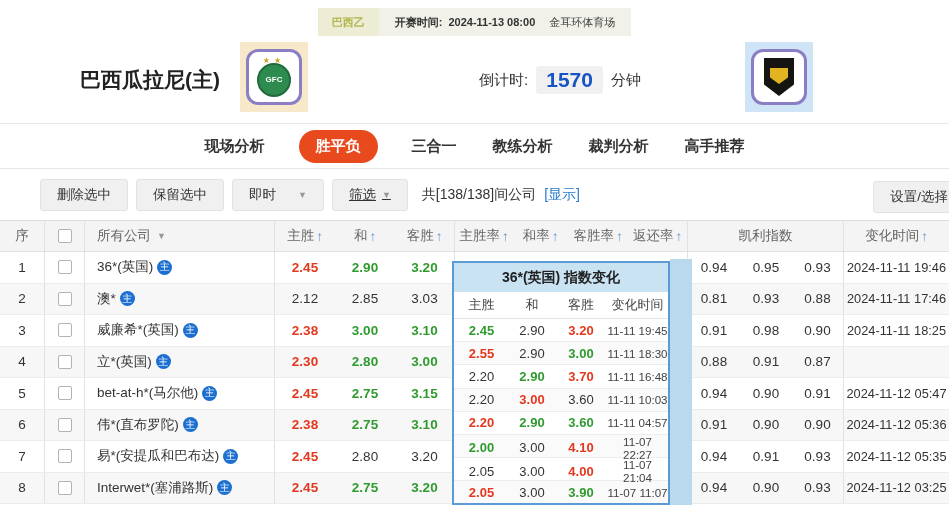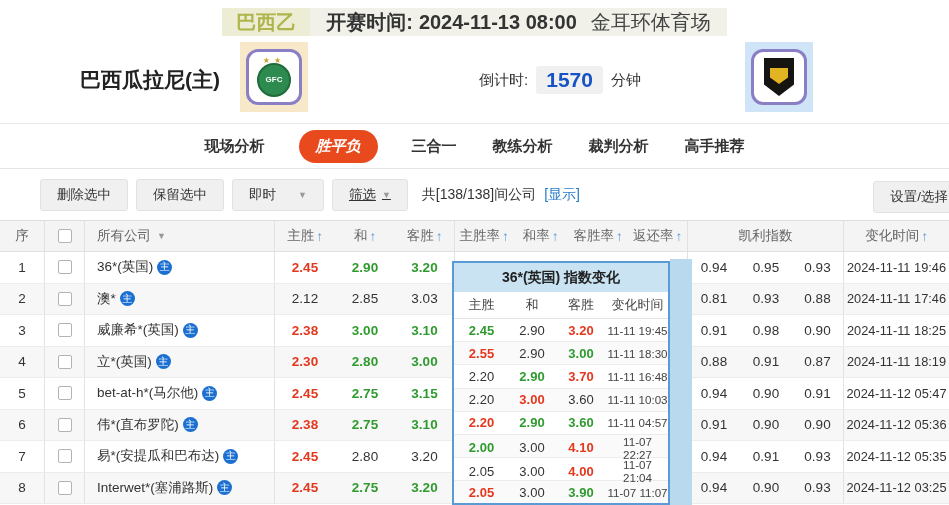--- a/index.html
+++ b/index.html
@@ -1,21 +1,21 @@
 <!DOCTYPE html>
 <html><head>
 <meta charset="utf-8">
 <style>
   * { margin:0; padding:0; box-sizing:border-box; }
   body { font-family:"Liberation Sans","DejaVu Sans",sans-serif; background:#fff; }
   #app { position:relative; width:949px; height:505px; overflow:hidden; background:#fff; }
 
   
   .topbar { height:36px; padding-top:8px; display:flex; justify-content:center; }
-  .topbar-inner { display:flex; align-items:stretch; height:28px; font-size:20px; }
+  .topbar-inner { display:flex; align-items:stretch; height:28px; font-size:11px; }
   .league-badge { background:#ecedd4; color:#b0b54b; font-weight:bold; padding:0 14px; display:flex; align-items:center; }
   .kick-info { background:#f1f1ea; color:#333; padding:0 16px; display:flex; align-items:center; gap:6px; }
   .kick-info .b { font-weight:bold; }
   .venue { font-weight:normal; color:#444; margin-left:8px; }
 
   
   .match-header { position:relative; height:88px; border-bottom:1px solid #e8e8e8; }
   .team-name { position:absolute; top:30px; font-size:21px; font-weight:bold; color:#222; }
   .home-name { left:60px; width:180px; text-align:center; }
   .away-name { left:832px; }
@@ -27,21 +27,21 @@
   .crest-green::after { content:"GFC"; position:absolute; left:0; right:0; top:10px; text-align:center; color:#fff; font-size:8px; font-weight:bold; }
   .stars { position:absolute; top:4px; left:0; right:0; text-align:center; font-size:8px; color:#c9a227; letter-spacing:4px; }
   .shield { width:30px; height:38px; background:#161410; clip-path:polygon(0 0,100% 0,100% 70%,50% 100%,0 70%); position:relative; }
   .shield::after { content:""; position:absolute; left:6px; top:10px; width:18px; height:16px; background:#e3b422; clip-path:polygon(0 0,100% 0,100% 60%,50% 100%,0 60%); }
   .countdown { position:absolute; top:30px; left:440px; width:240px; display:flex; align-items:center; justify-content:center; gap:8px; font-size:15px; color:#333; }
   .cd-value { background:#f0f0f0; border-radius:3px; padding:2px 10px; font-size:21px; font-weight:bold; color:#1653c4; }
 
   
   .tabs { height:45px; display:flex; align-items:center; justify-content:center; gap:32px; border-bottom:1px solid #e5e5e5; }
   .tab { font-size:15px; font-weight:bold; color:#333; cursor:pointer; padding:7px 2px; }
-  .tab.active { background:#e8491d; color:#fff; border-radius:18px; padding:7px 17px;font-style:italic; }
+  .tab.active { background:#e8491d; color:#fff; border-radius:18px; padding:7px 17px; }
 
   
   .toolbar { position:relative; height:51px; display:flex; align-items:center; gap:8px; padding-left:40px; font-size:14px; color:#333; }
   .tbtn { background:#f0f0f0; border:1px solid #e2e2e2; border-radius:3px; padding:6px 16px; font-size:13.5px; color:#333; cursor:pointer; white-space:nowrap; }
   .tdrop { display:inline-flex; align-items:center; gap:22px; }
   .tdrop2 { display:inline-flex; align-items:center; gap:6px;text-decoration:underline; }
   .caret { font-size:9px; color:#999; }
   .count-text { margin-left:6px; }
   .show-link { color:#2579c9; cursor:pointer; }
   .settings-btn { position:absolute; right:-16px; top:12px; }
@@ -242,21 +242,20 @@
           <span>立*(英国)</span>
           <span class="home-ico">主</span>
         </div>
         <div class="cell c-red">2.30</div>
         <div class="cell c-green">2.80</div>
         <div class="cell c-green bR">3.00</div>
         <div class="cell bR"></div>
         <div class="cell">0.88</div>
         <div class="cell">0.91</div>
         <div class="cell bR">0.87</div>
-        <div class="cell time-cell">2024-11-11 18:19</div>
       </div>
       <div class="trow">
         <div class="cell bR">5</div>
         <div class="cell bR">
           <span class="chk"></span>
         </div>
         <div class="cell left bR">
           <span>bet-at-h*(马尔他)</span>
           <span class="home-ico">主</span>
         </div>

